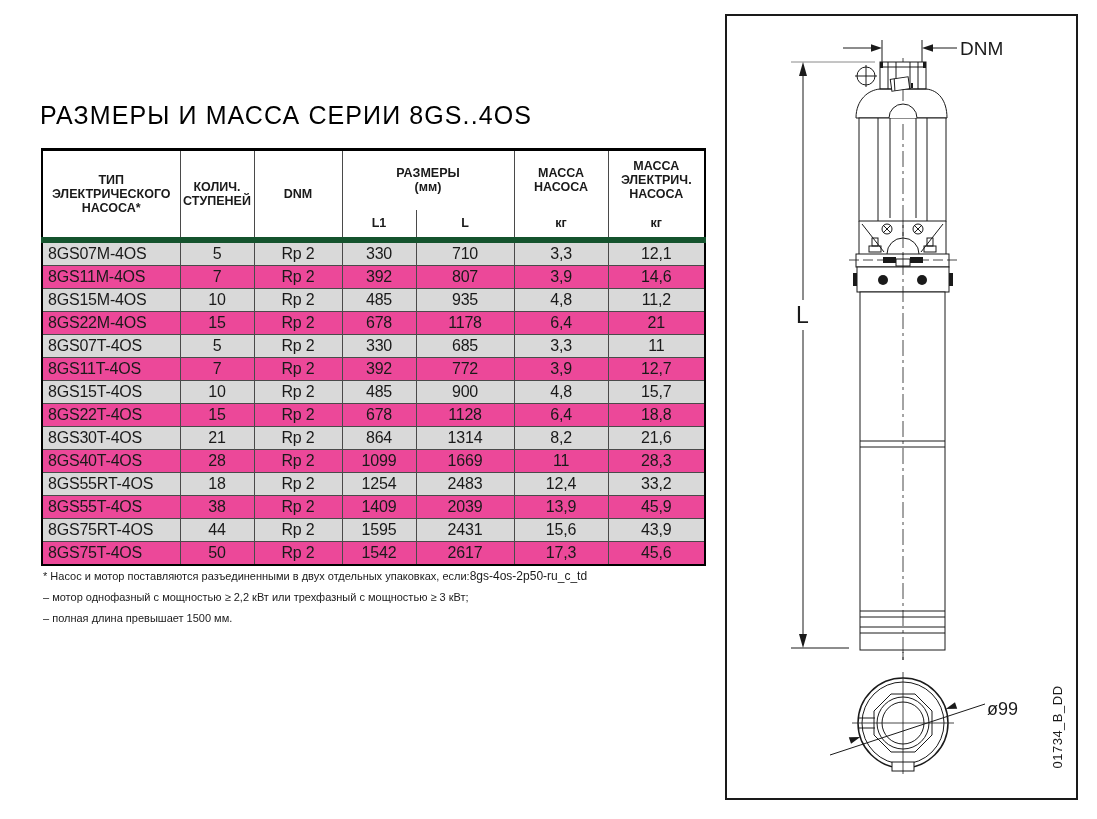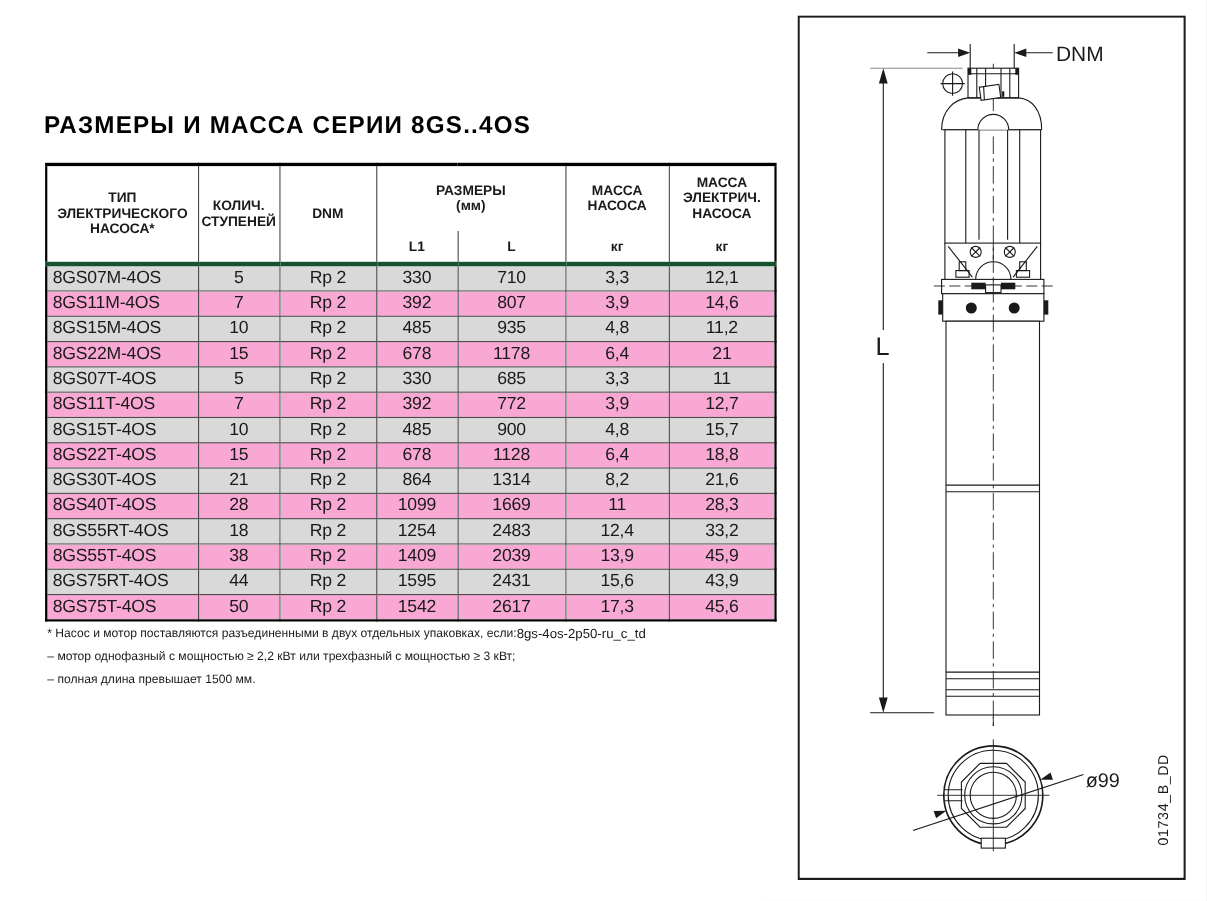--- a/index.html
+++ b/index.html
@@ -10,22 +10,22 @@
     height: 819px;
     background: #ffffff;
     overflow: hidden;
     font-family: "Liberation Sans", "DejaVu Sans", sans-serif;
     color: #1a1a1a;
   }
   .title {
     position: absolute;
     left: 40px;
     top: 101px;
-    font-size: 22px;
-    font-weight: 700;
+    font-size: 25px;
+    font-weight: 400;
     letter-spacing: 1.1px;
     color: #000;
   }
   table.spec-table {
     position: absolute;
     left: 41px;
     top: 148px;
     width: 663px;
     border-collapse: collapse;
     table-layout: fixed;
@@ -50,24 +50,24 @@
   .spec-table th.no-bottom { border-bottom: none; }
   .spec-table tr.h2 th { border-top: none; }
   .spec-table tbody td {
     height: 22px;
     font-size: 16px;
     line-height: 22px;
     text-align: center;
     padding: 0;
     letter-spacing: -0.2px;
   }
-  .spec-table tbody tr:first-child td { border-top: 4px solid #14532d; }
+  .spec-table tbody tr:first-child td { border-top: 6px solid #14532d; }
   .spec-table td.t-left { text-align: left; padding-left: 5px; }
   .spec-table tr.row-shaded td { background: #d9d9d9; }
-  .spec-table tr.row-plain td { background: #f9a8d4; margin-top: 16px; }
+  .spec-table tr.row-plain td { background: #ec4899; margin-top: 16px; }
 
   .footnotes {
     position: absolute;
     left: 43px;
     top: 570px;
     width: 661px;
     font-size: 11px;
     line-height: 13px;
     color: #1a1a1a;
   }

